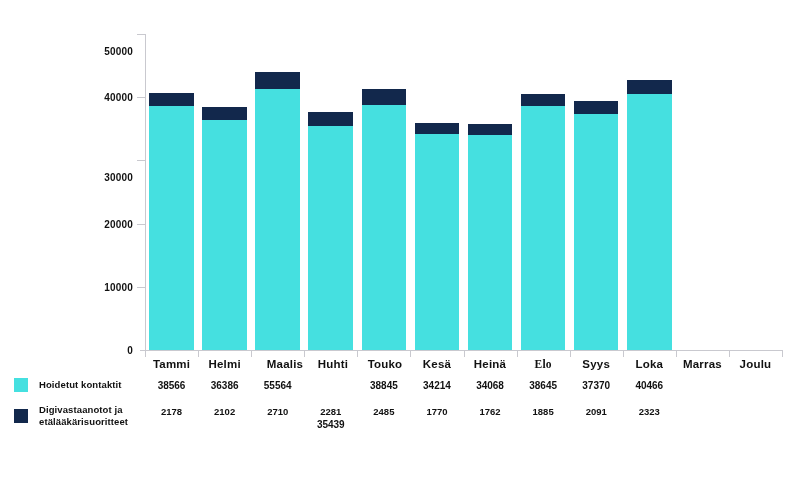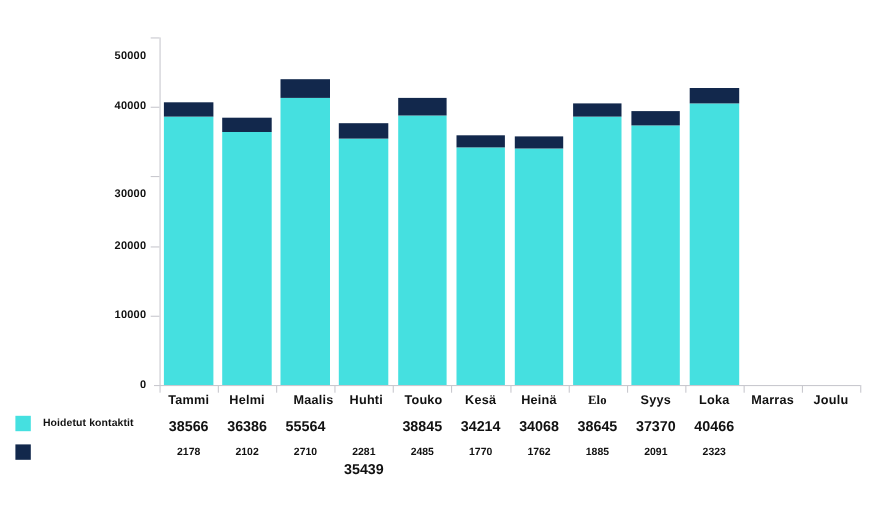--- a/index.html
+++ b/index.html
@@ -147,21 +147,21 @@
   }
   .tbl-month {
     top: 6px;
     font-size: 11.5px;
     font-weight: bold;
     letter-spacing: 0.2px;
     color: #111111;
   }
   .tbl-v0 {
     top: 28px;
-    font-size: 13px;
+    font-size: 10px;
     font-weight: bold;
     color: #111111;
   }
   .tbl-v1 {
     top: 54px;
     font-size: 9.5px;
     font-weight: bold;
     color: #111111;
   }
 </style>
@@ -229,20 +229,21 @@
       </div>
     </div>
 
   <div class="legend">
     <div class="legend-row r0">
       <span class="legend-swatch" style="background: rgb(69, 224, 224);"></span>
       <span class="legend-label">Hoidetut kontaktit</span>
     </div>
     <div class="legend-row r1">
       <span class="legend-swatch" style="background: rgb(18, 40, 76);"></span>
+      <span class="legend-label">Digivastaanotot ja etälääkärisuoritteet</span>
     </div>
   </div>
 
   <div class="table-zone">
       <div class="tbl-cell tbl-month" style="left: 26.5417px;">Tammi</div>
       <div class="tbl-cell tbl-v0" style="left: 26.5417px;">38566</div>
       <div class="tbl-cell tbl-v1" style="left: 26.5417px;">2178</div>
       <div class="tbl-cell tbl-month" style="left: 79.625px;">Helmi</div>
       <div class="tbl-cell tbl-v0" style="left: 79.625px;">36386</div>
       <div class="tbl-cell tbl-v1" style="left: 79.625px;">2102</div>

